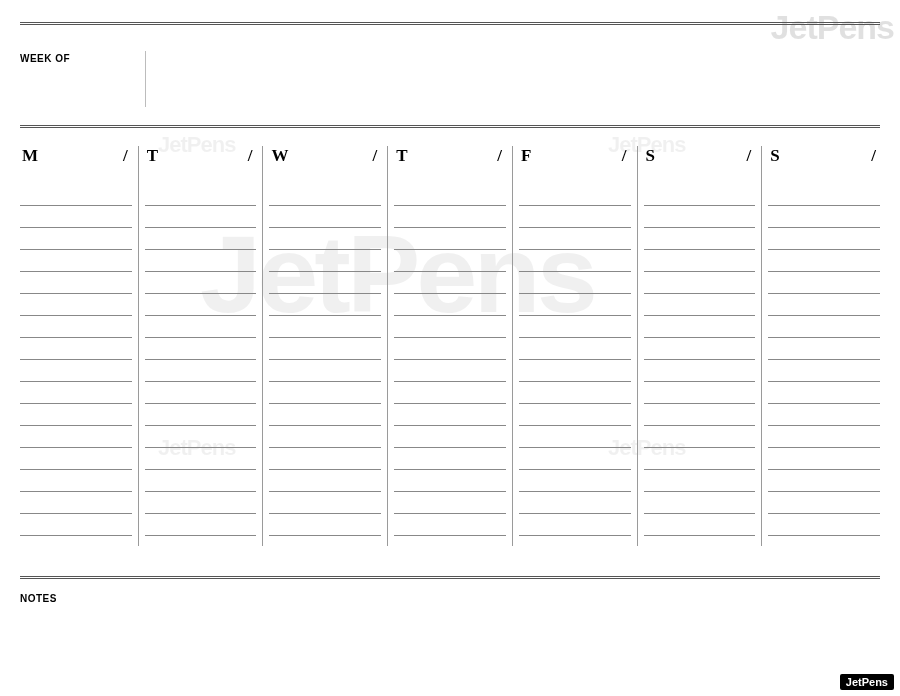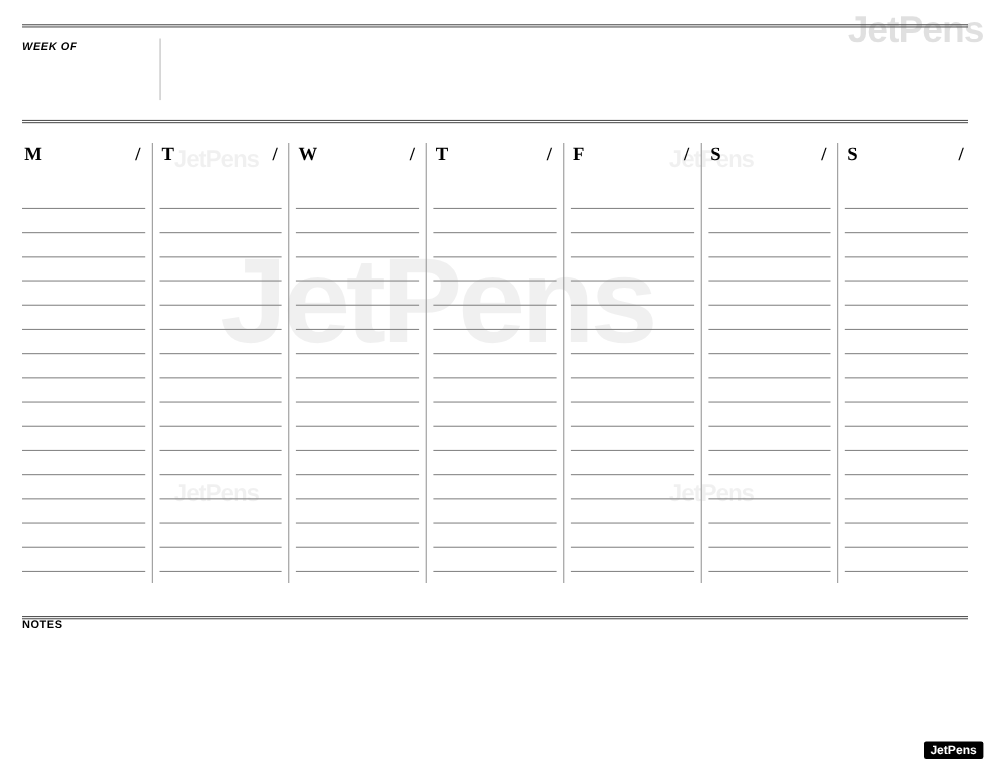--- a/index.html
+++ b/index.html
@@ -5,35 +5,35 @@
 * { margin: 0; padding: 0; box-sizing: border-box; }
 html, body { width: 900px; height: 696px; background: #fff; font-family: Georgia, 'Times New Roman', serif; position: relative; overflow: hidden; }
 
 .page { position: absolute; left: 20px; right: 20px; top: 0; bottom: 0; }
 
 .dbl-rule { border-top: 1px solid #555; height: 3px; border-bottom: 1px solid #555; }
 .rule-top { margin-top: 22px; }
 .rule-mid { margin-top: 18px; }
 .rule-bot { margin-top: 30px; }
 
-.header-row { display: flex; align-items: flex-start; margin-top: 10px; font-style: italic; }
+.header-row { display: flex; align-items: flex-start; margin-top: 26px; }
 .week-of { font-family: Arial, Helvetica, sans-serif; font-size: 10px; font-weight: 700; letter-spacing: 0.5px; color: #000; width: 125px; padding-top: 2px; }
 .vdiv { width: 1px; height: 56px; background: #bcbcbc; }
 
 .days { display: flex; margin-top: 18px; height: 400px; }
 .day-col { flex: 1; padding: 0 6px; border-left: 1px solid #9a9a9a; }
 .day-col:first-child { border-left: none; padding-left: 0; }
 .day-col:last-child { padding-right: 0; }
 
 .day-head { display: flex; justify-content: space-between; align-items: baseline; font-weight: 700; font-size: 17px; color: #000; padding: 0 4px 18px 2px; }
 .slash { font-weight: 700; }
 
 .line { height: 22px; border-bottom: 1px solid #888; }
 
-.notes-label { font-family: Arial, Helvetica, sans-serif; font-size: 10px; font-weight: 700; letter-spacing: 0.5px; color: #000; }
+.notes-label { font-family: Arial, Helvetica, sans-serif; font-size: 10px; font-weight: 700; letter-spacing: 0.5px; color: #000; margin-top: 14px; }
 
 .wm { position: absolute; font-family: Arial, Helvetica, sans-serif; font-weight: 800; color: rgba(0,0,0,0.06); user-select: none; pointer-events: none; letter-spacing: -1px; white-space: nowrap; }
 .wm-lg { font-size: 34px; top: 8px; right: 6px; color: rgba(0,0,0,0.12); }
 .wm-xl { font-size: 110px; top: 210px; left: 200px; letter-spacing: -4px; }
 .wm-sm { font-size: 22px; }
 .wm-a { top: 132px; left: 158px; }
 .wm-b { top: 132px; left: 608px; }
 .wm-c { top: 435px; left: 158px; }
 .wm-d { top: 435px; left: 608px; }
 

